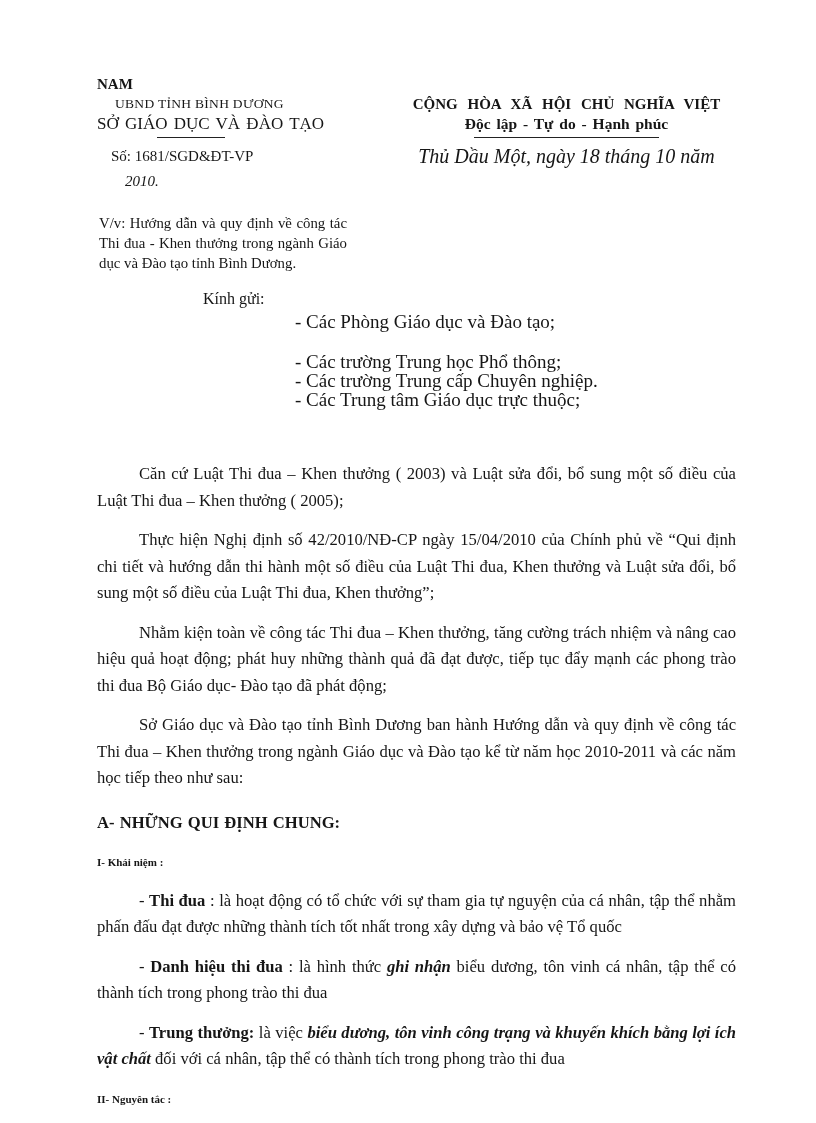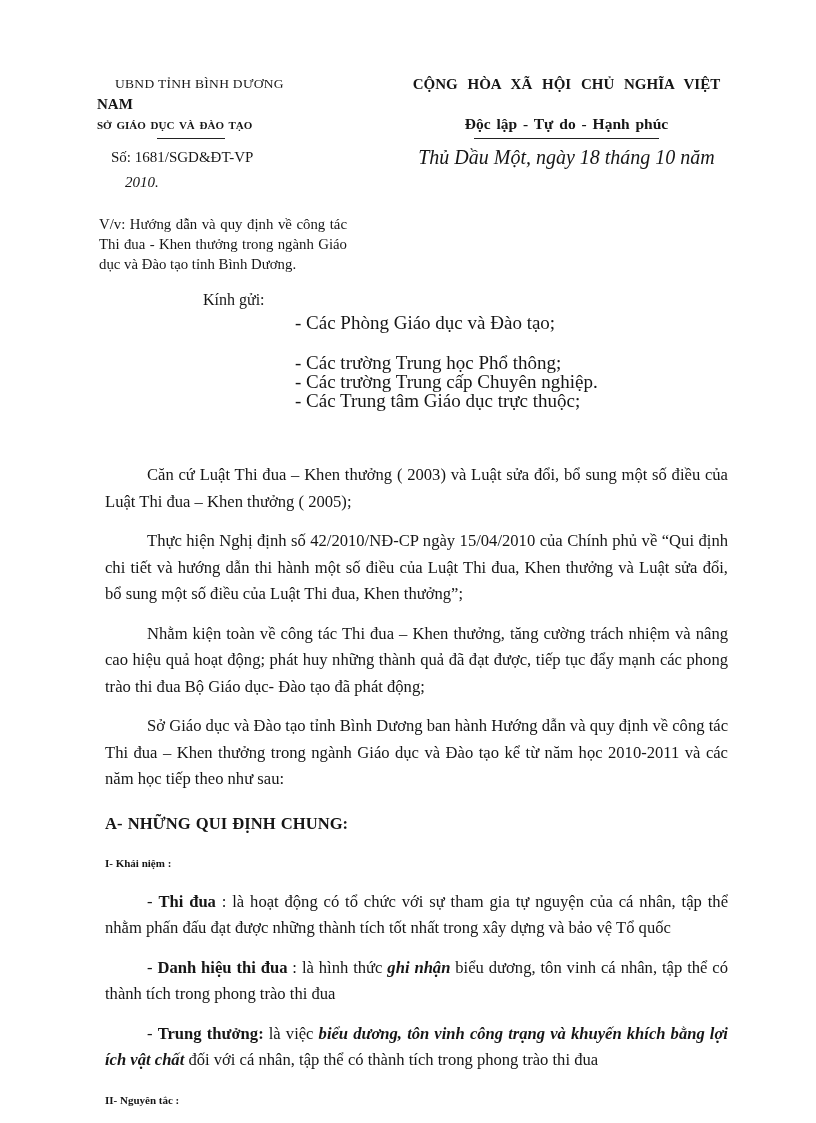--- a/index.html
+++ b/index.html
@@ -13,68 +13,68 @@
     color:#161616;
     overflow:hidden;
   }
   
   .hrow{display:flex;min-height:20px;line-height:20px;}
   .hcell-l{flex:0 0 300px;width:300px;}
   .hcell-r{flex:1;text-align:center;}
   .org-parent{display:block;padding-left:18px;font-size:13.5px;letter-spacing:.3px;}
   .nat1{font-weight:bold;font-size:15px;word-spacing:6px;}
   .nam{font-weight:bold;font-size:15px;}
-  .org{font-weight:bold;font-size:11px;word-spacing:2px;}
+  .org{font-weight:normal;font-size:17px;word-spacing:2px;}
   .motto{font-weight:bold;font-size:15.5px;word-spacing:2px;}
   .rules{min-height:12px;line-height:normal;}
   .rule-l{width:68px;border-top:1.5px solid #222;margin:3px 0 0 60px;}
   .rule-r{width:185px;border-top:1.5px solid #222;margin:3px auto 0;}
   .doc-num{padding-left:14px;font-size:15px;}
   .place-date{font-style:italic;font-size:20px;}
   .year-row{min-height:22px;line-height:22px;margin-top:2px;}
   .year{font-style:italic;font-size:15px;margin-left:28px;}
   
   .subject{
     width:248px;margin:21px 0 0 2px;
     font-size:14.8px;line-height:20px;text-align:justify;
   }
   
   .kinhgui{margin-top:16px;font-size:16px;line-height:20px;}
   .kg{display:inline-block;margin-left:106px;}
   .recipients{margin-left:198px;margin-top:3px;font-size:19px;line-height:19px;}
   .r-gap{margin-bottom:21px;}
   
-  p{margin:8px;}
+  p{margin:0;}
   .body{
     margin-top:13px;
     font-size:16.6px;line-height:26.5px;
     text-align:justify;text-indent:42px;
   }
   .p1{margin-top:52px;}
   .sec-a{margin-top:18px;font-weight:bold;font-size:16.6px;line-height:26px;word-spacing:1px;}
   .h1b{margin-top:13px;font-weight:bold;font-size:11px;line-height:26px;}
   .def b{font-weight:bold;}
   .emph{font-weight:bold;font-style:italic;}
 </style>
 </head>
 <body>
 
 <div class="page">
 
   <div class="hdr">
     <div class="hrow">
+      <span class="nam">NAM</span>
+    </div>
+    <div class="hrow">
       <div class="hcell-l">
         <span class="org-parent">UBND TỈNH BÌNH DƯƠNG</span>
       </div>
       <div class="hcell-r">
         <span class="nat1">CỘNG HÒA XÃ HỘI CHỦ NGHĨA VIỆT</span>
       </div>
-    </div>
-    <div class="hrow">
-      <span class="nam">NAM</span>
     </div>
     <div class="hrow">
       <div class="hcell-l">
         <span class="org">SỞ GIÁO DỤC VÀ ĐÀO TẠO</span>
       </div>
       <div class="hcell-r">
         <span class="motto">Độc lập - Tự do - Hạnh phúc</span>
       </div>
     </div>
     <div class="hrow rules">

